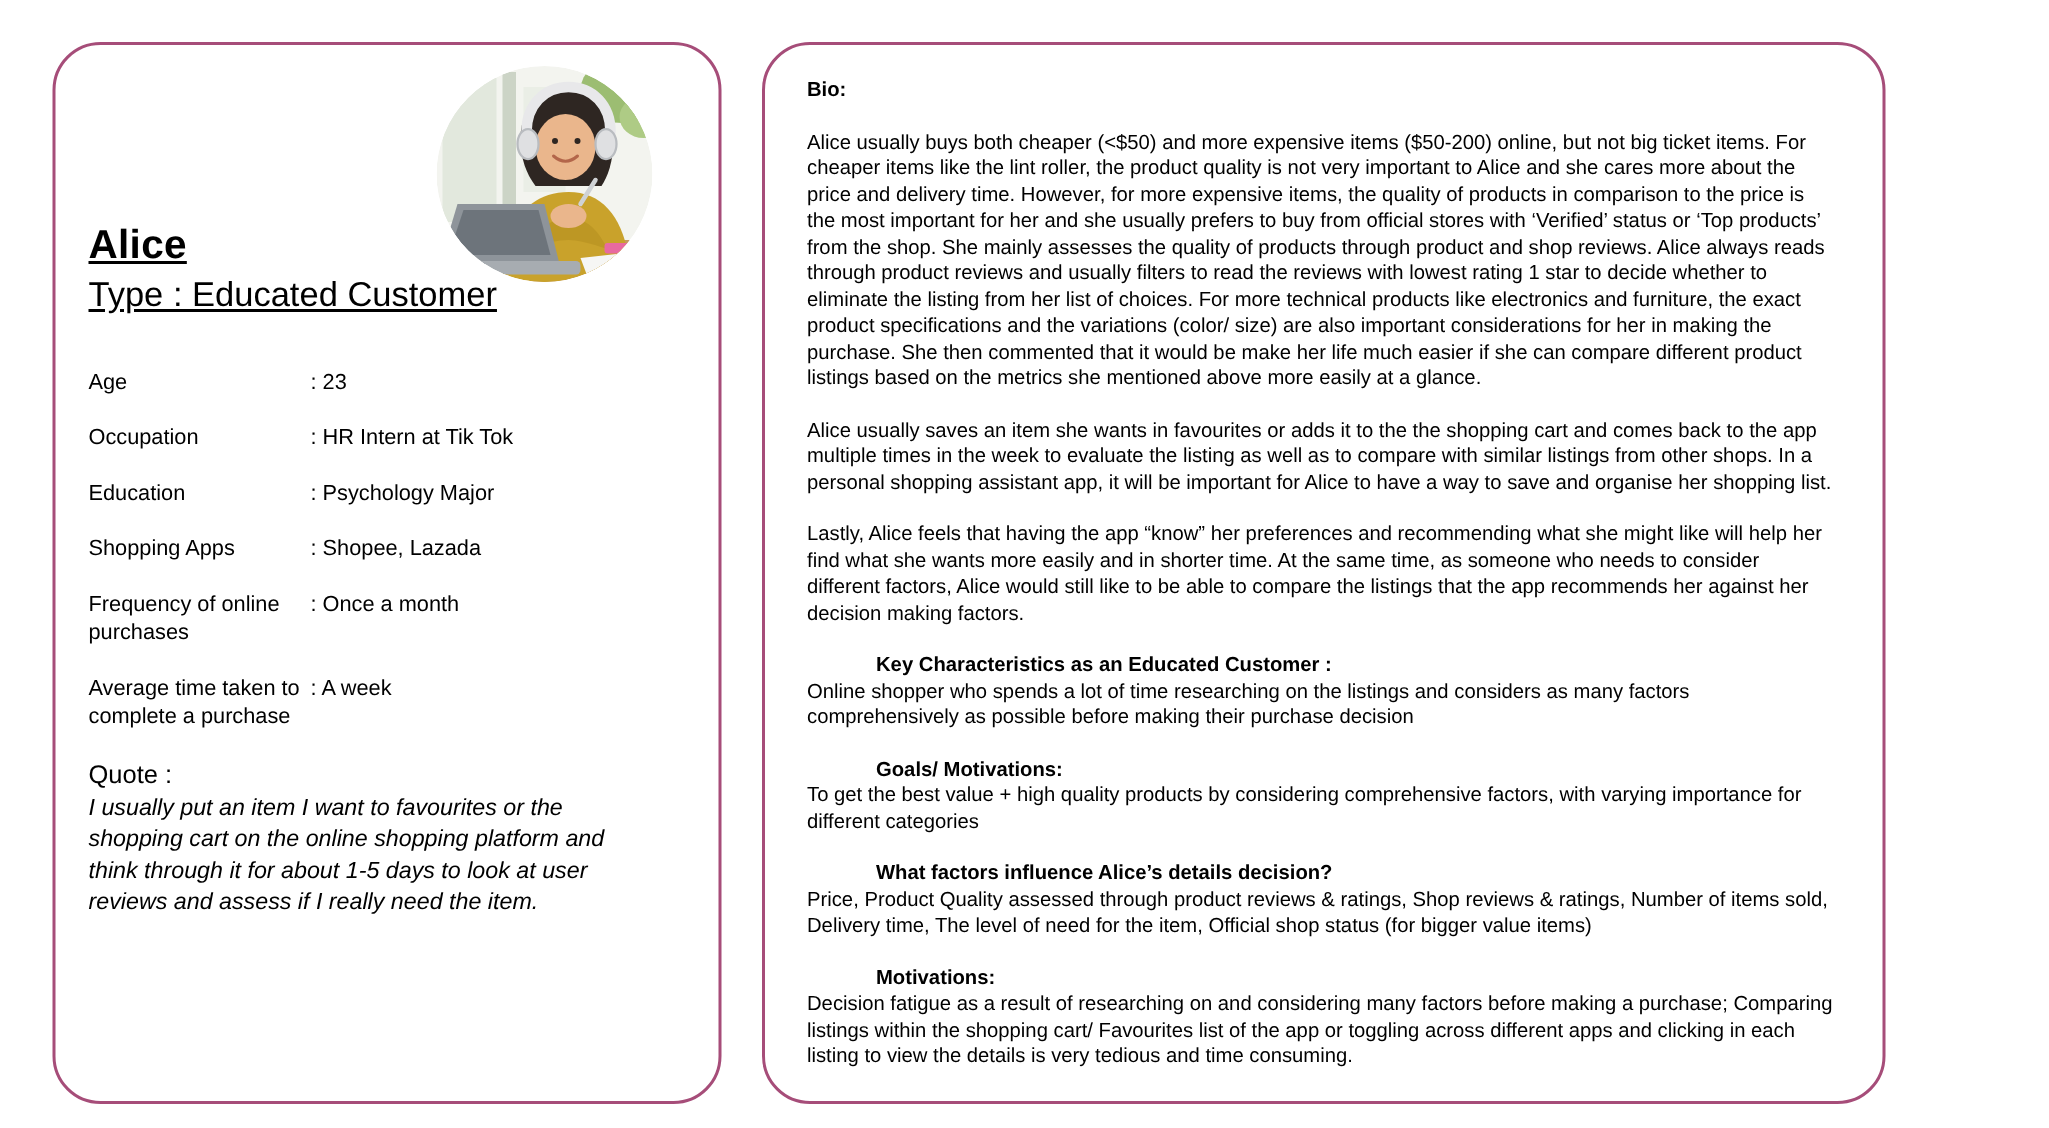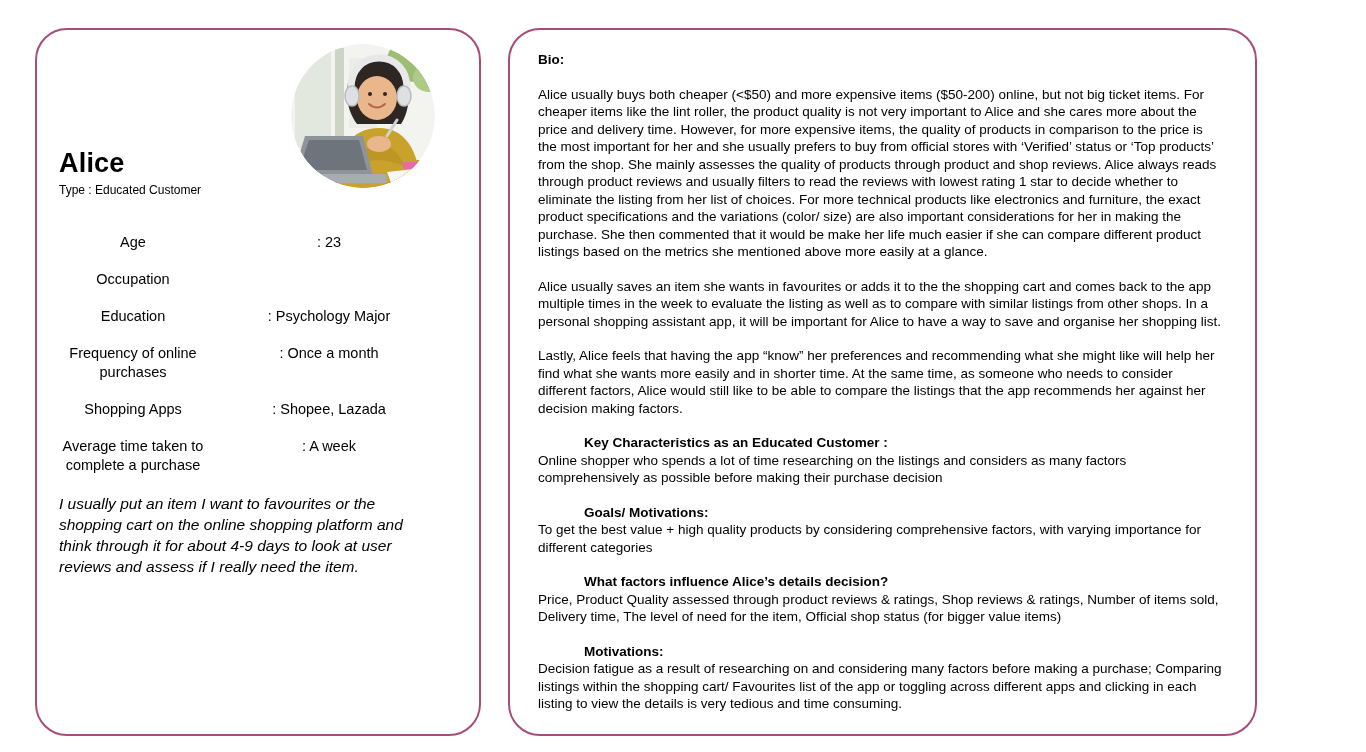--- a/index.html
+++ b/index.html
@@ -19,25 +19,25 @@
   }
   .card-left  { left: 35px;  top: 28px; width: 446px; height: 708px; }
   .card-right { left: 508px; top: 28px; width: 749px; height: 708px; padding: 21px 30px 20px 28px; }
 
   
   .avatar {
     position: absolute; top: 14px; right: 44px;
     width: 144px; height: 144px; border-radius: 50%;
     overflow: hidden;
   }
-  .identity { margin: 118px 0 0 22px; }
+  .identity { margin: 118px 0 0 22px; text-decoration: underline; }
   .persona-name { font-size: 27px; font-weight: bold; letter-spacing: 0.2px; }
-  .persona-type { font-size: 12px; margin-top: 4px; }
+  .persona-type { font-size: 23px; margin-top: 4px; }
 
-  .attributes { margin: 36px 0 0 22px; width: 392px; text-align: center; }
+  .attributes { margin: 36px 0 0 22px; width: 392px; }
   .attr-row { display: flex; margin-bottom: 18px; font-size: 14.5px; line-height: 19px; }
   .attr-label { flex: 0 0 148px; }
   .attr-value { flex: 1; }
 
   .quote-block { margin: 17px 0 0 22px; width: 360px; }
   .quote-label { font-size: 17px; line-height: 21px; }
   .quote-text  { font-size: 15.5px; line-height: 21px; font-style: italic; margin-top: 1px; }
 
   
   .bio-label { font-size: 13.5px; font-weight: bold; line-height: 17.5px; margin-bottom: 17px; }
@@ -102,41 +102,43 @@
       <div class="persona-type">Type : Educated Customer</div>
     </div>
 
     <div class="attributes">
       <div class="attr-row">
         <div class="attr-label">Age</div>
         <div class="attr-value">: 23</div>
       </div>
       <div class="attr-row">
         <div class="attr-label">Occupation</div>
+        <div class="attr-value">: HR Intern at Tik Tok</div>
       </div>
       <div class="attr-row">
         <div class="attr-label">Education</div>
         <div class="attr-value">: Psychology Major</div>
       </div>
       <div class="attr-row">
+        <div class="attr-label">Shopping Apps</div>
+        <div class="attr-value">: Shopee, Lazada</div>
+      </div>
+      <div class="attr-row">
         <div class="attr-label">Frequency of online purchases</div>
         <div class="attr-value">: Once a month</div>
-      </div>
-      <div class="attr-row">
-        <div class="attr-label">Shopping Apps</div>
-        <div class="attr-value">: Shopee, Lazada</div>
       </div>
       <div class="attr-row">
         <div class="attr-label">Average time taken to complete a purchase</div>
         <div class="attr-value">: A week</div>
       </div>
     </div>
 
     <div class="quote-block">
-      <div class="quote-text">I usually put an item I want to favourites or the shopping cart on the online shopping platform and think through it for about 4-9 days to look at user reviews and assess if I really need the item.</div>
+      <div class="quote-label">Quote :</div>
+      <div class="quote-text">I usually put an item I want to favourites or the shopping cart on the online shopping platform and think through it for about 1-5 days to look at user reviews and assess if I really need the item.</div>
     </div>
 
   </div>
 
   <div class="card card-right">
 
     <div class="bio-label">Bio:</div>
 
     <p class="bio-paragraph">Alice usually buys both cheaper (&lt;$50) and more expensive items ($50-200) online, but not big ticket items. For cheaper items like the lint roller, the product quality is not very important to Alice and she cares more about the price and delivery time. However, for more expensive items, the quality of products in comparison to the price is the most important for her and she usually prefers to buy from official stores with ‘Verified’ status or ‘Top products’ from the shop. She mainly assesses the quality of products through product and shop reviews. Alice always reads through product reviews and usually filters to read the reviews with lowest rating 1 star to decide whether to eliminate the listing from her list of choices. For more technical products like electronics and furniture, the exact product specifications and the variations (color/ size) are also important considerations for her in making the purchase. She then commented that it would be make her life much easier if she can compare different product listings based on the metrics she mentioned above more easily at a glance.</p>
     <p class="bio-paragraph">Alice usually saves an item she wants in favourites or adds it to the the shopping cart and comes back to the app multiple times in the week to evaluate the listing as well as to compare with similar listings from other shops. In a personal shopping assistant app, it will be important for Alice to have a way to save and organise her shopping list.</p>

